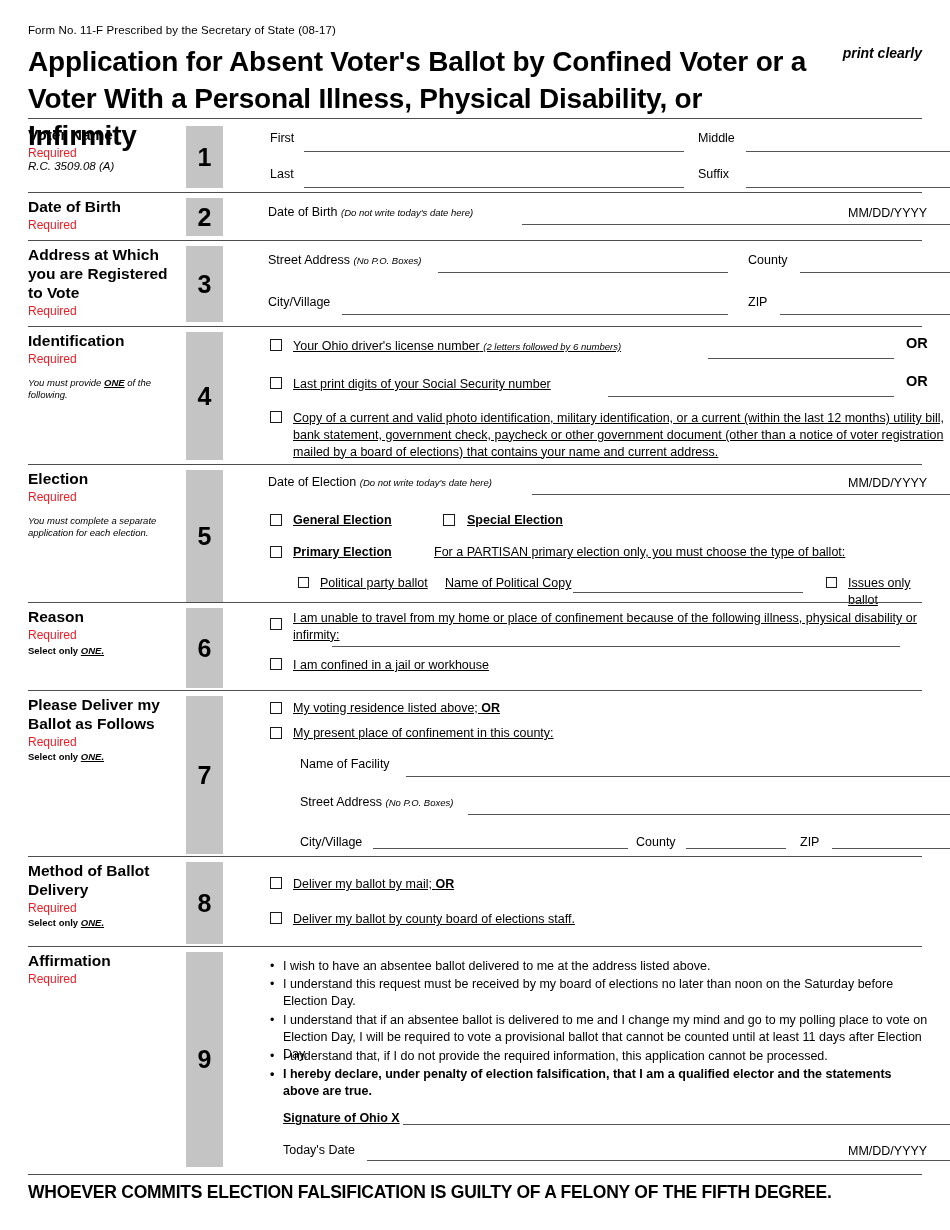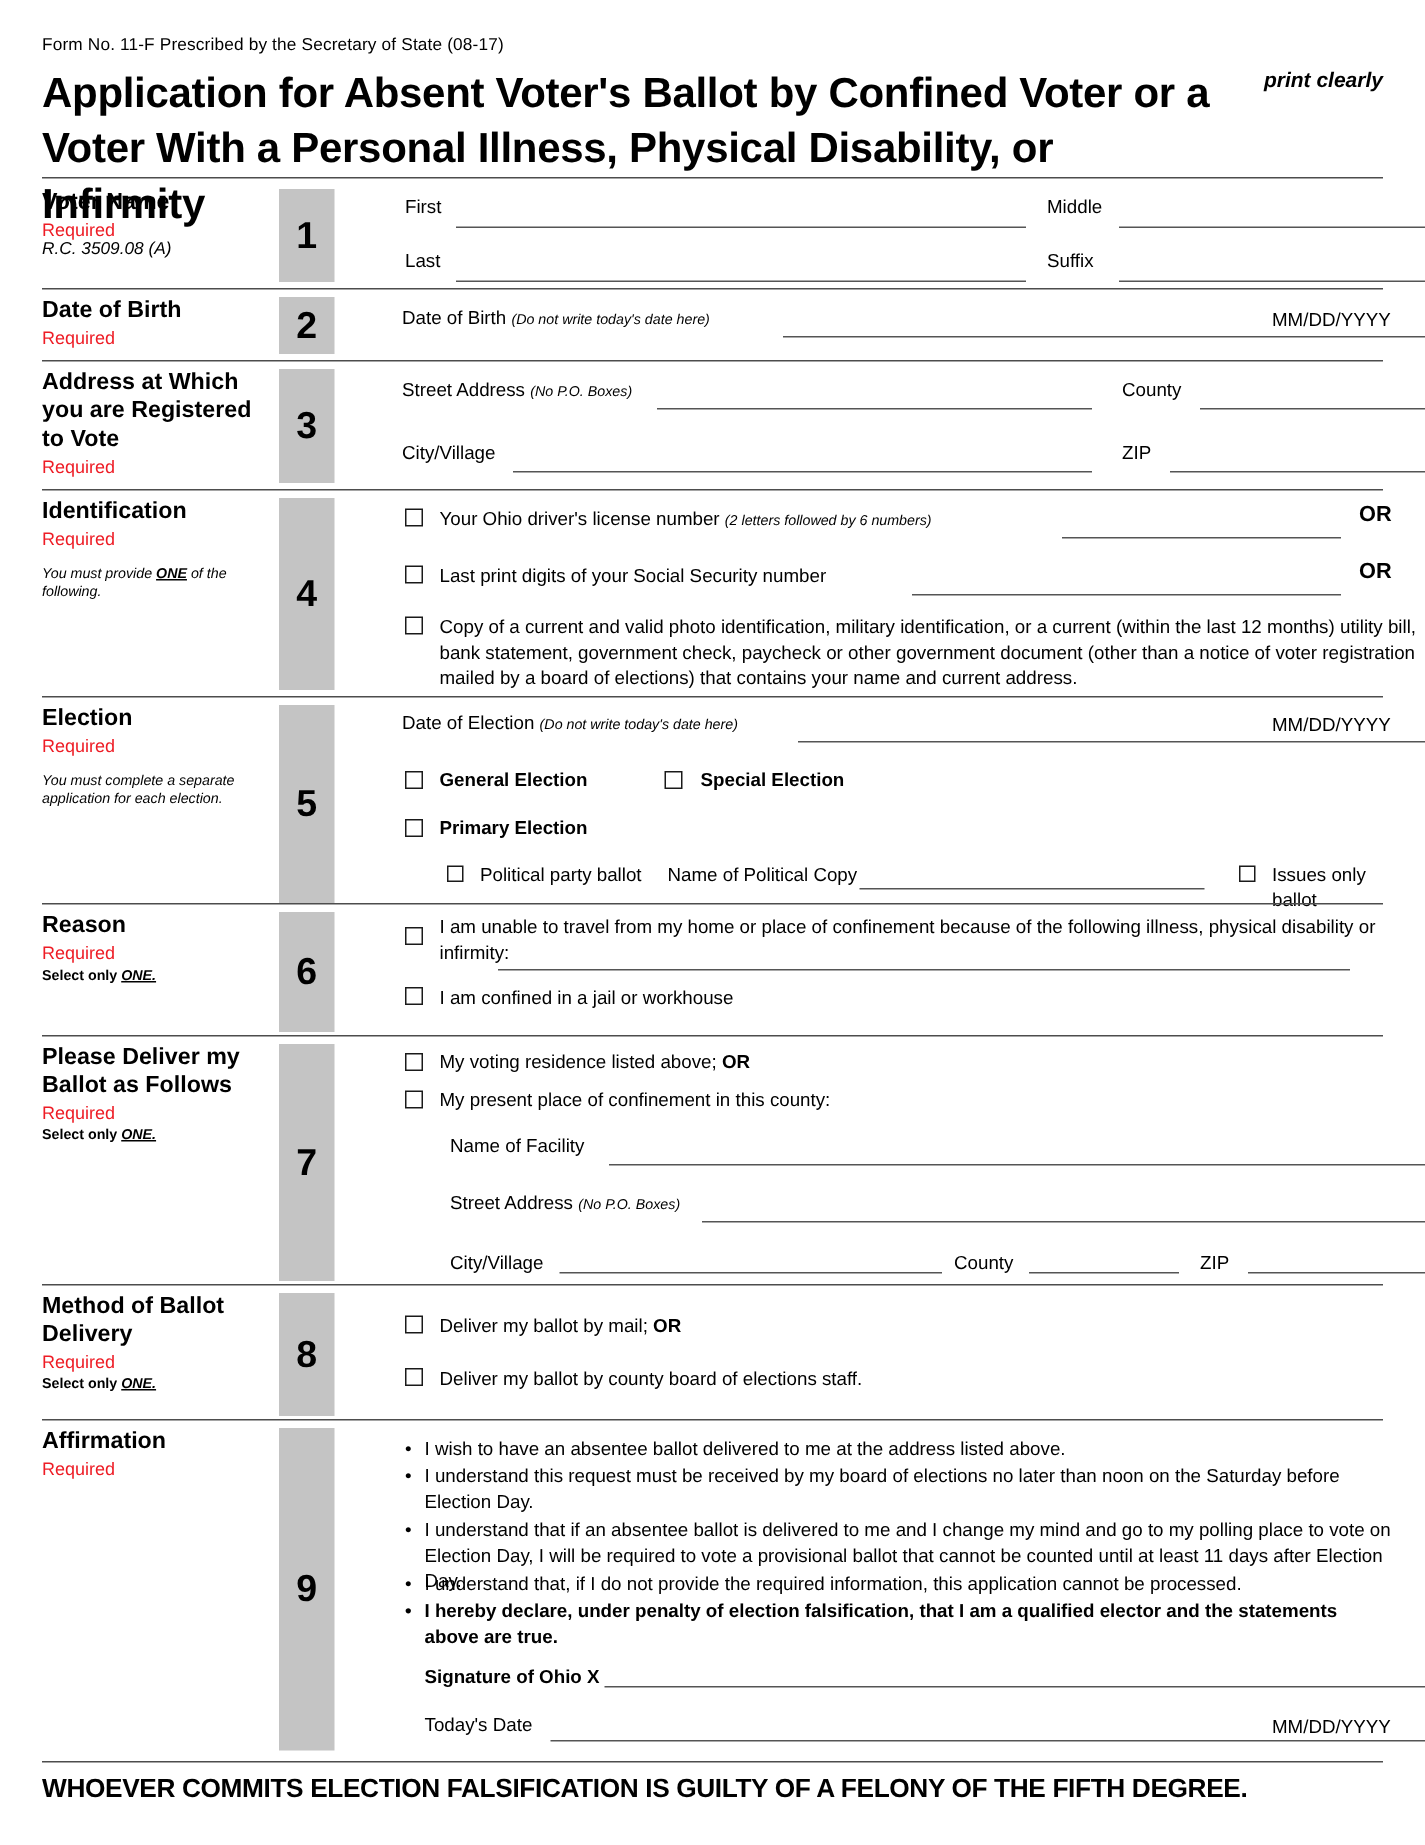--- a/index.html
+++ b/index.html
@@ -39,21 +39,21 @@
 
   
   .fl{position:absolute; font-size:12.5px; line-height:1;}
   .fl .it{font-size:9.5px; font-style:italic;}
   .ul{position:absolute; border-bottom:1.2px solid #555; height:0;}
   .mmdd{position:absolute; font-size:12.5px;}
 
   
   .cb{position:absolute; width:12px; height:12px; border:1.3px solid #1a1a1a; background:#fff; box-sizing:border-box;}
   .cb.sm{width:11px; height:11px;}
-  .ct{position:absolute; font-size:12.5px; line-height:1.34;}
+  .ct{position:absolute; font-size:12.5px; line-height:1.34;text-decoration:underline;}
   .ct.b{font-weight:bold;}
   .ct .it{font-size:9.5px; font-style:italic;}
   .orlbl{position:absolute; font-size:14.5px; font-weight:bold;}
 
   
   .bul{position:absolute; font-size:12.5px; line-height:1.34;}
   .bul::before{content:"\2022"; position:absolute; left:-13px; top:0;}
   .bul.b{font-weight:bold;}
 
   
@@ -184,20 +184,21 @@
       <div class="ul" style="left:294px; top:24px; width:418px"></div>
       <div class="mmdd" style="left:610px; top:6px">MM/DD/YYYY</div>
 
       <div class="cb" style="left:32px; top:44px"></div>
       <div class="ct b" style="left:55px; top:42px">General Election</div>
       <div class="cb" style="left:205px; top:44px"></div>
       <div class="ct b" style="left:229px; top:42px">Special Election</div>
 
       <div class="cb" style="left:32px; top:76px"></div>
       <div class="ct b" style="left:55px; top:74px">Primary Election</div>
+      <div class="ct" style="left:196px; top:74px">For a PARTISAN primary election only, you must choose the type of ballot:</div>
 
       <div class="cb sm" style="left:60px; top:107px"></div>
       <div class="ct" style="left:82px; top:105px">Political party ballot</div>
       <div class="ct" style="left:207px; top:105px">Name of Political Copy</div>
       <div class="ul" style="left:335px; top:122px; width:230px"></div>
       <div class="cb sm" style="left:588px; top:107px"></div>
       <div class="ct" style="left:610px; top:105px">Issues only ballot</div>
     </div>
   </div>
 

